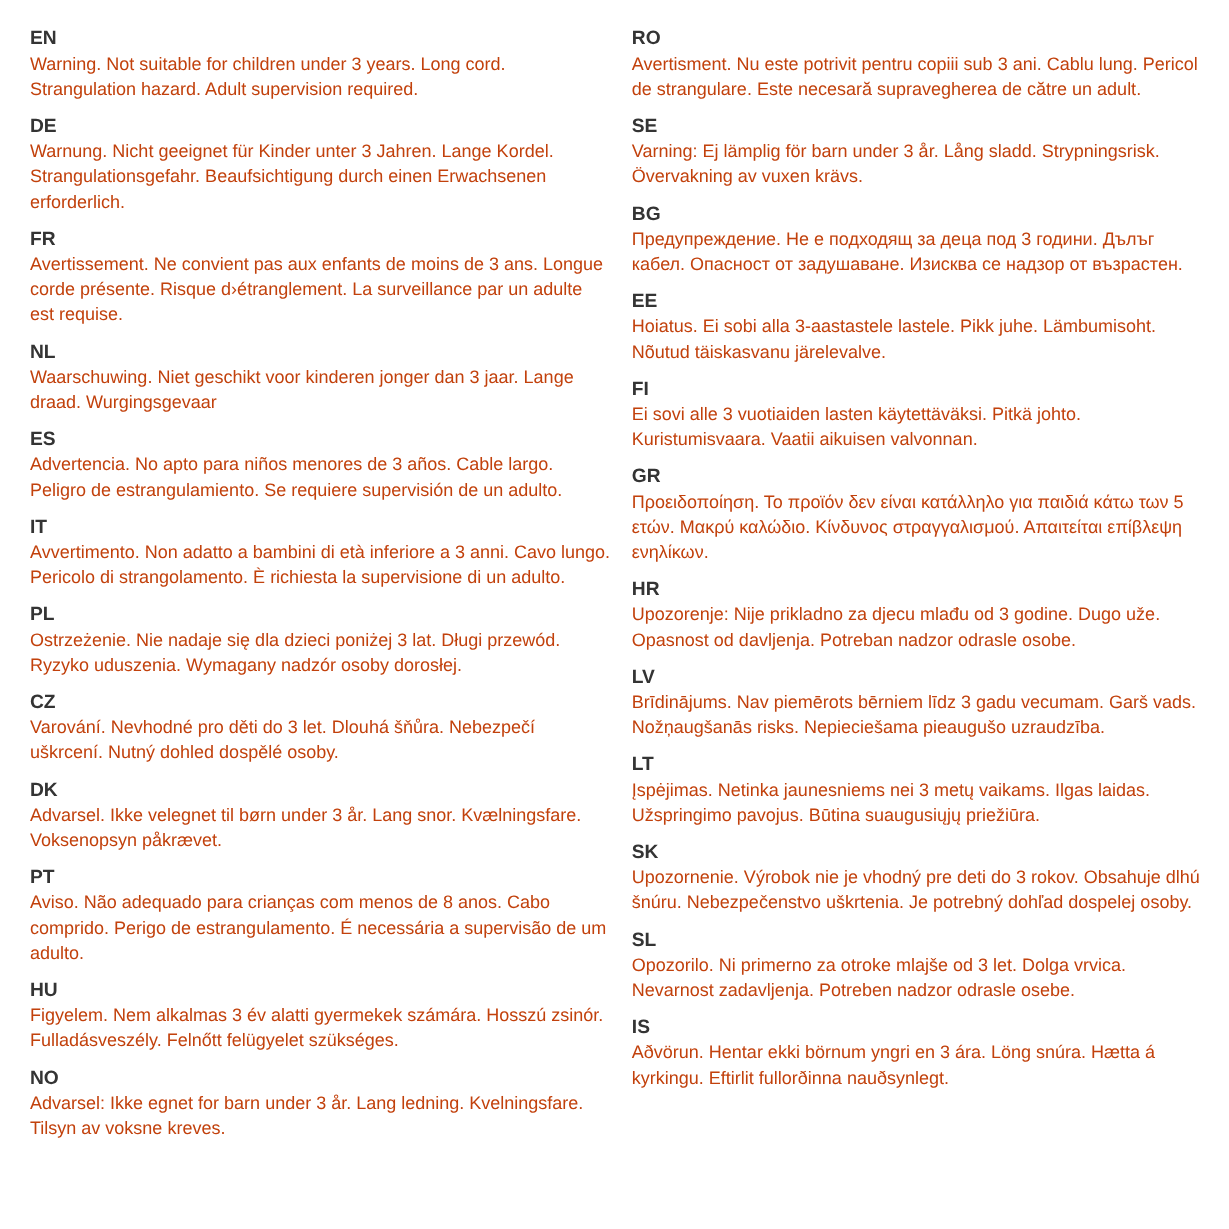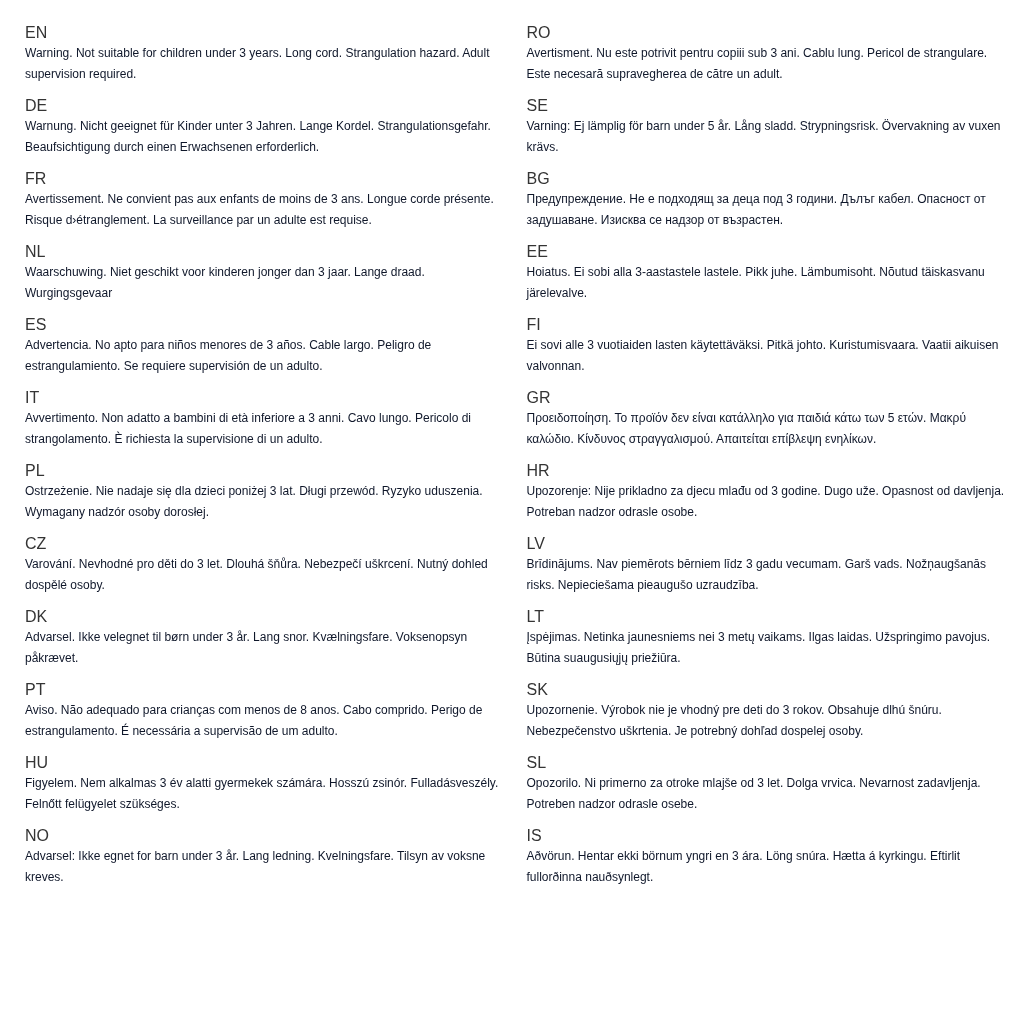--- a/index.html
+++ b/index.html
@@ -25,29 +25,29 @@
   .col {
     flex: 1 1 0;
     min-width: 0;
   }
   .lang-section {
     margin: 0 0 10px 0;
   }
   .lang-code {
     font-size: 16px;
     line-height: 21px;
-    font-weight: normal;
+    font-weight: bold;
     margin: 0;
     color: #343434;
   }
   .lang-text {
-    font-size: 12px;
+    font-size: 15px;
     line-height: 21px;
     margin: 0;
-    color: #0f172a;
+    color: #c2410c;
   }
 </style>
 </head>
 <body>
 
 <div class="doc">
   <div class="col" id="col-0">
       <section class="lang-section">
         <h2 class="lang-code">EN</h2>
         <p class="lang-text">Warning. Not suitable for children under 3 years. Long cord. Strangulation hazard. Adult supervision required.</p>
@@ -97,21 +97,21 @@
         <p class="lang-text">Advarsel: Ikke egnet for barn under 3 år. Lang ledning. Kvelningsfare. Tilsyn av voksne kreves.</p>
       </section>
     </div>
   <div class="col" id="col-1">
       <section class="lang-section">
         <h2 class="lang-code">RO</h2>
         <p class="lang-text">Avertisment. Nu este potrivit pentru copiii sub 3 ani. Cablu lung. Pericol de strangulare. Este necesară supravegherea de către un adult.</p>
       </section>
       <section class="lang-section">
         <h2 class="lang-code">SE</h2>
-        <p class="lang-text">Varning: Ej lämplig för barn under 5 år. Lång sladd. Strypningsrisk. Övervakning av vuxen krävs.</p>
+        <p class="lang-text">Varning: Ej lämplig för barn under 3 år. Lång sladd. Strypningsrisk. Övervakning av vuxen krävs.</p>
       </section>
       <section class="lang-section">
         <h2 class="lang-code">BG</h2>
         <p class="lang-text">Предупреждение. Не е подходящ за деца под 3 години. Дълъг кабел. Опасност от задушаване. Изисква се надзор от възрастен.</p>
       </section>
       <section class="lang-section">
         <h2 class="lang-code">EE</h2>
         <p class="lang-text">Hoiatus. Ei sobi alla 3-aastastele lastele. Pikk juhe. Lämbumisoht. Nõutud täiskasvanu järelevalve.</p>
       </section>
       <section class="lang-section">

